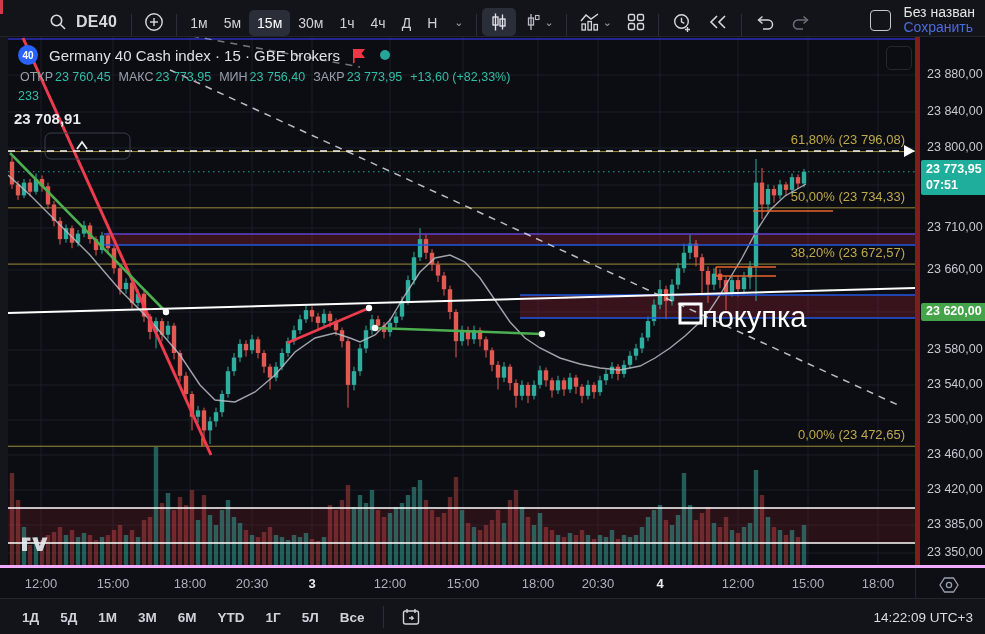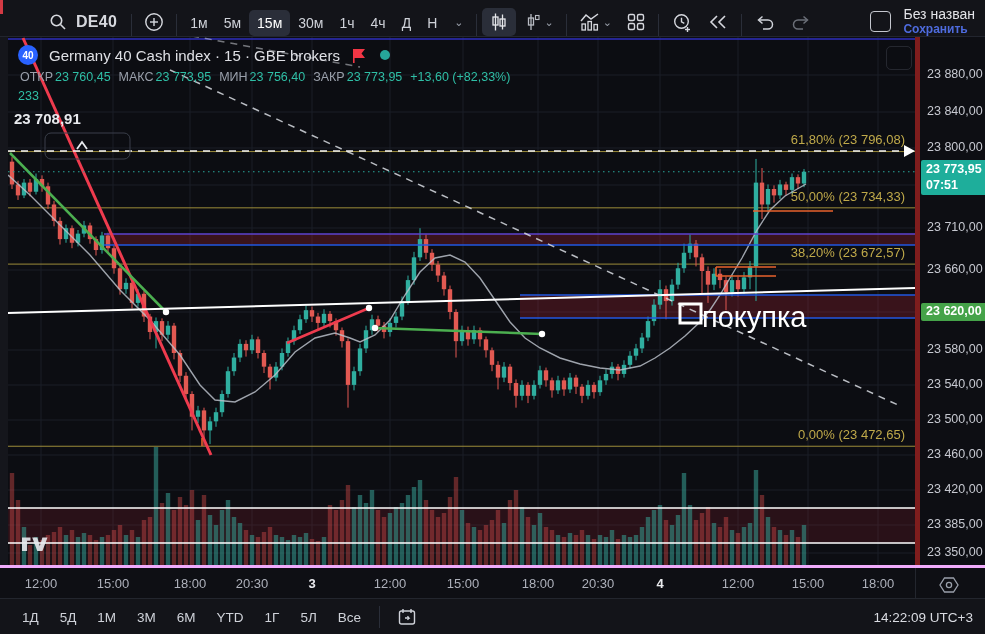--- a/index.html
+++ b/index.html
@@ -16,21 +16,21 @@
   .tb-sep{width:1px;height:22px;background:#2a2e39;margin:0 5px;flex:0 0 auto;}
   .tb-symbol{font-weight:bold;font-size:16px;letter-spacing:.3px;padding:0 9px 0 2px;}
   .interval{font-size:14px;padding:0 8px;height:26px;display:flex;align-items:center;border-radius:5px;color:#cfd2d9;}
   .interval.active{background:#2a2e39;color:#fff;}
   .chev{font-size:11px;color:#9aa0ab;margin-left:2px;}
   .icon-pill{background:#2a2e39;border-radius:5px;}
   .tb-right{margin-left:auto;display:flex;align-items:center;padding-right:10px;margin-top:38px;}
   .layout-square{width:19px;height:19px;border:1.6px solid #c4c7ce;border-radius:4px;margin-right:12px;}
   .layout-title{display:flex;flex-direction:column;line-height:1.12;}
   .layout-title .t1{font-size:14px;color:#e3e4e8;white-space:nowrap;}
-  .layout-title .t2{font-size:12px;color:#4e6bde;font-weight:bold;}
+  .layout-title .t2{font-size:14px;color:#4e6bde;}
   svg.glyph{display:block;}
   
   #gutter{position:absolute;left:0;top:36px;width:8px;height:562px;background:#15161c;z-index:5;}
   
   #chart-wrap{position:absolute;left:8px;top:36px;width:907px;height:529px;background:#0c0d12;z-index:1;}
   #chart-svg{position:absolute;left:0;top:0;}
   
   #legend{position:absolute;left:10px;top:8px;z-index:10;}
   .lg-row1{display:flex;align-items:center;height:22px;}
   .lg-badge{width:20px;height:20px;border-radius:50%;background:#2962ff;color:#fff;font-size:10px;
@@ -59,21 +59,21 @@
   #time-axis{position:absolute;left:0;top:565px;width:985px;height:33px;background:#0e0f14;
              border-top:3px solid #f0abfc;z-index:20;}
   .ta-label{position:absolute;top:8px;transform:translateX(-50%);font-size:13px;color:#aeb1bb;}
   .ta-label.day{color:#e9eaee;font-weight:bold;}
   #ta-gear{position:absolute;left:936px;top:6px;width:26px;height:22px;display:flex;align-items:center;
            justify-content:center;color:#9aa0ab;cursor:pointer;}
   #ta-axis-border{position:absolute;left:915px;top:0;width:1px;height:33px;background:#23262e;}
   
   #bottombar{position:absolute;left:0;top:598px;width:985px;height:36px;background:#131419;
              border-top:1px solid #23262e;display:flex;align-items:center;z-index:30;}
-  .range-btn{font-size:13.5px;color:#cfd2d9;padding:4px 8px;margin-left:5px;border-radius:4px;cursor:pointer;flex:0 0 auto;}
+  .range-btn{font-size:13.5px;color:#cfd2d9;padding:4px 8px;margin-left:5px;border-radius:4px;cursor:pointer;flex:0 0 auto;font-weight:bold;}
   .range-btn:first-child{margin-left:14px;}
   #bb-clock{margin-left:auto;padding-right:12px;font-size:13.5px;color:#dadce2;}
 </style>
 </head>
 <body>
 
 <div id="app">
 
   <header id="topbar">
     <div class="tb-red-sliver"></div>

